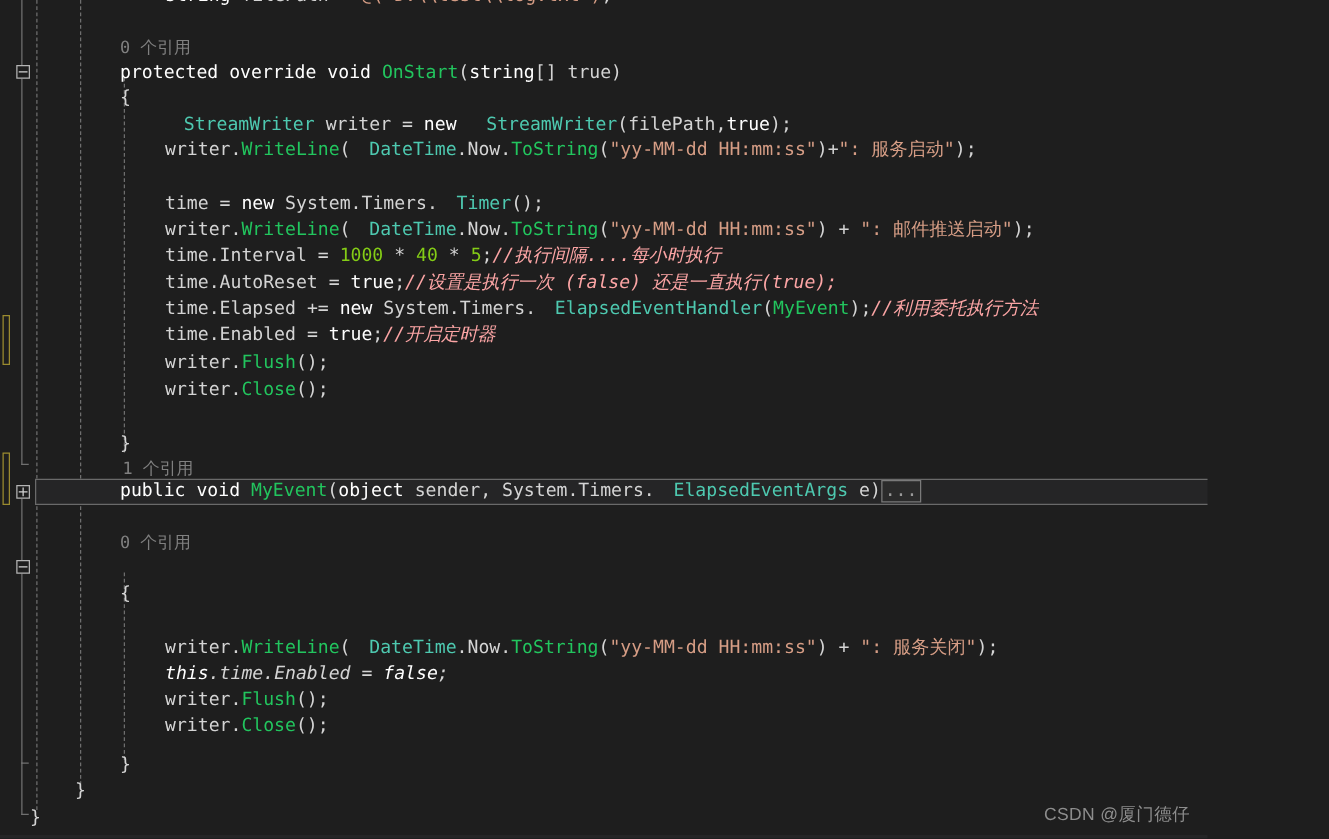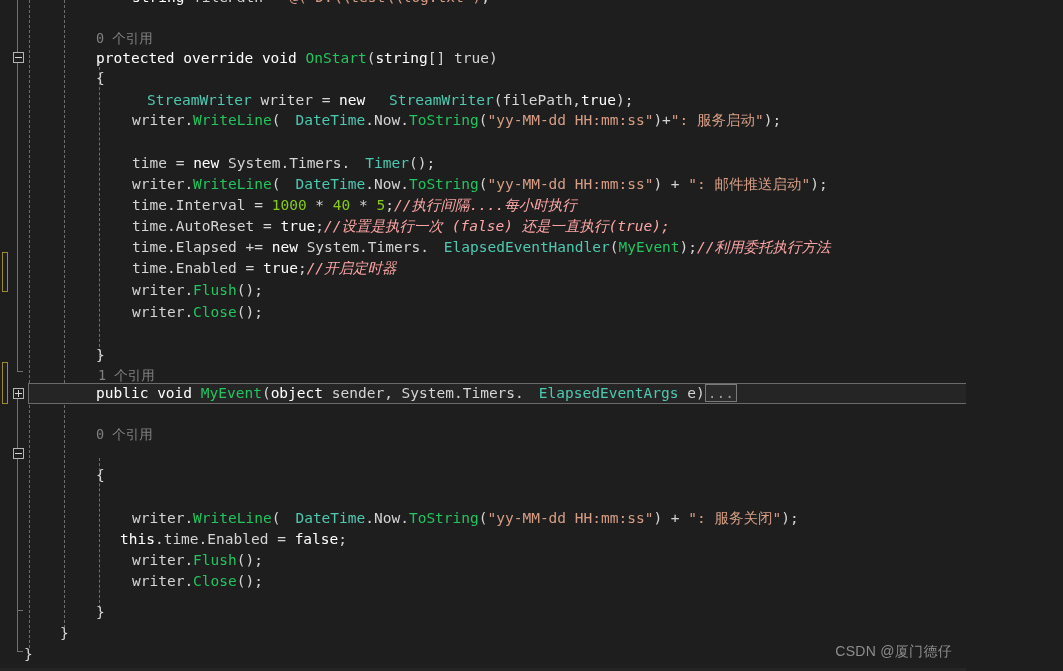--- a/index.html
+++ b/index.html
@@ -221,21 +221,21 @@
     <div class="code-line" style="left:96px; top:383px;"><span class="k">public</span> <span class="k">void</span> <span class="m">MyEvent</span><span class="p">(</span><span class="k">object</span> <span class="p">sender, System.Timers.</span><span class="ty">ElapsedEventArgs</span> <span class="p">e)</span><span class="collapse-dots">...</span></div>
 
     <div class="code-line lens" style="left:96px; top:424px;">0 个引用</div>
 
 
     <div class="code-line" style="left:96px; top:465px;"><span class="p">{</span></div>
 
 
     <div class="code-line" style="left:132px; top:508px;"><span class="p">writer.</span><span class="m">WriteLine</span><span class="p">(</span><span class="ty">DateTime</span><span class="p">.Now.</span><span class="m">ToString</span><span class="p">(</span><span class="s">"yy-MM-dd HH:mm:ss"</span><span class="p">) + </span><span class="s">": 服务关闭"</span><span class="p">);</span></div>
 
-    <div class="code-line" style="left:120px; top:529px;"><span class="k">this</span><span class="p">.time.Enabled</span> <span class="p">=</span> <span class="k">false</span><span class="p">;</span></div>
+    <div class="code-line" style="left:132px; top:529px;font-style:italic;"><span class="k">this</span><span class="p">.time.Enabled</span> <span class="p">=</span> <span class="k">false</span><span class="p">;</span></div>
 
     <div class="code-line" style="left:132px; top:550px;"><span class="p">writer.</span><span class="m">Flush</span><span class="p">();</span></div>
 
     <div class="code-line" style="left:132px; top:571px;"><span class="p">writer.</span><span class="m">Close</span><span class="p">();</span></div>
 
     <div class="code-line" style="left:96px; top:602px;"><span class="p">}</span></div>
 
     <div class="code-line" style="left:60px; top:623px;"><span class="p">}</span></div>
 
     <div class="code-line" style="left:24px; top:644px;"><span class="p">}</span></div>

